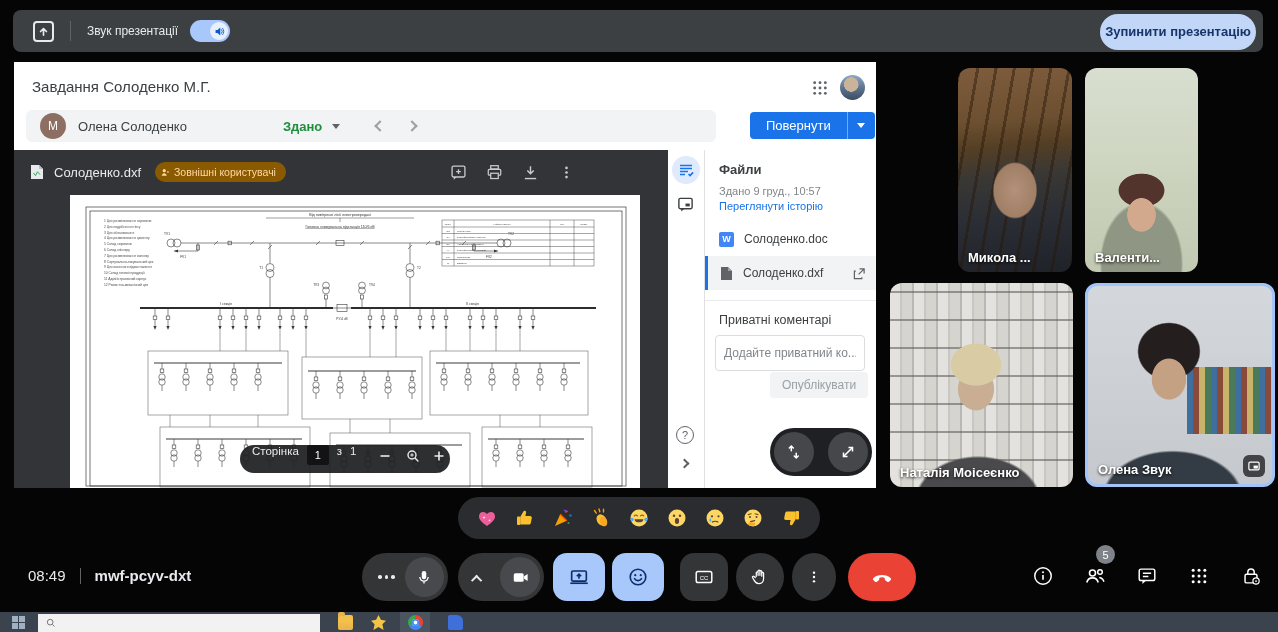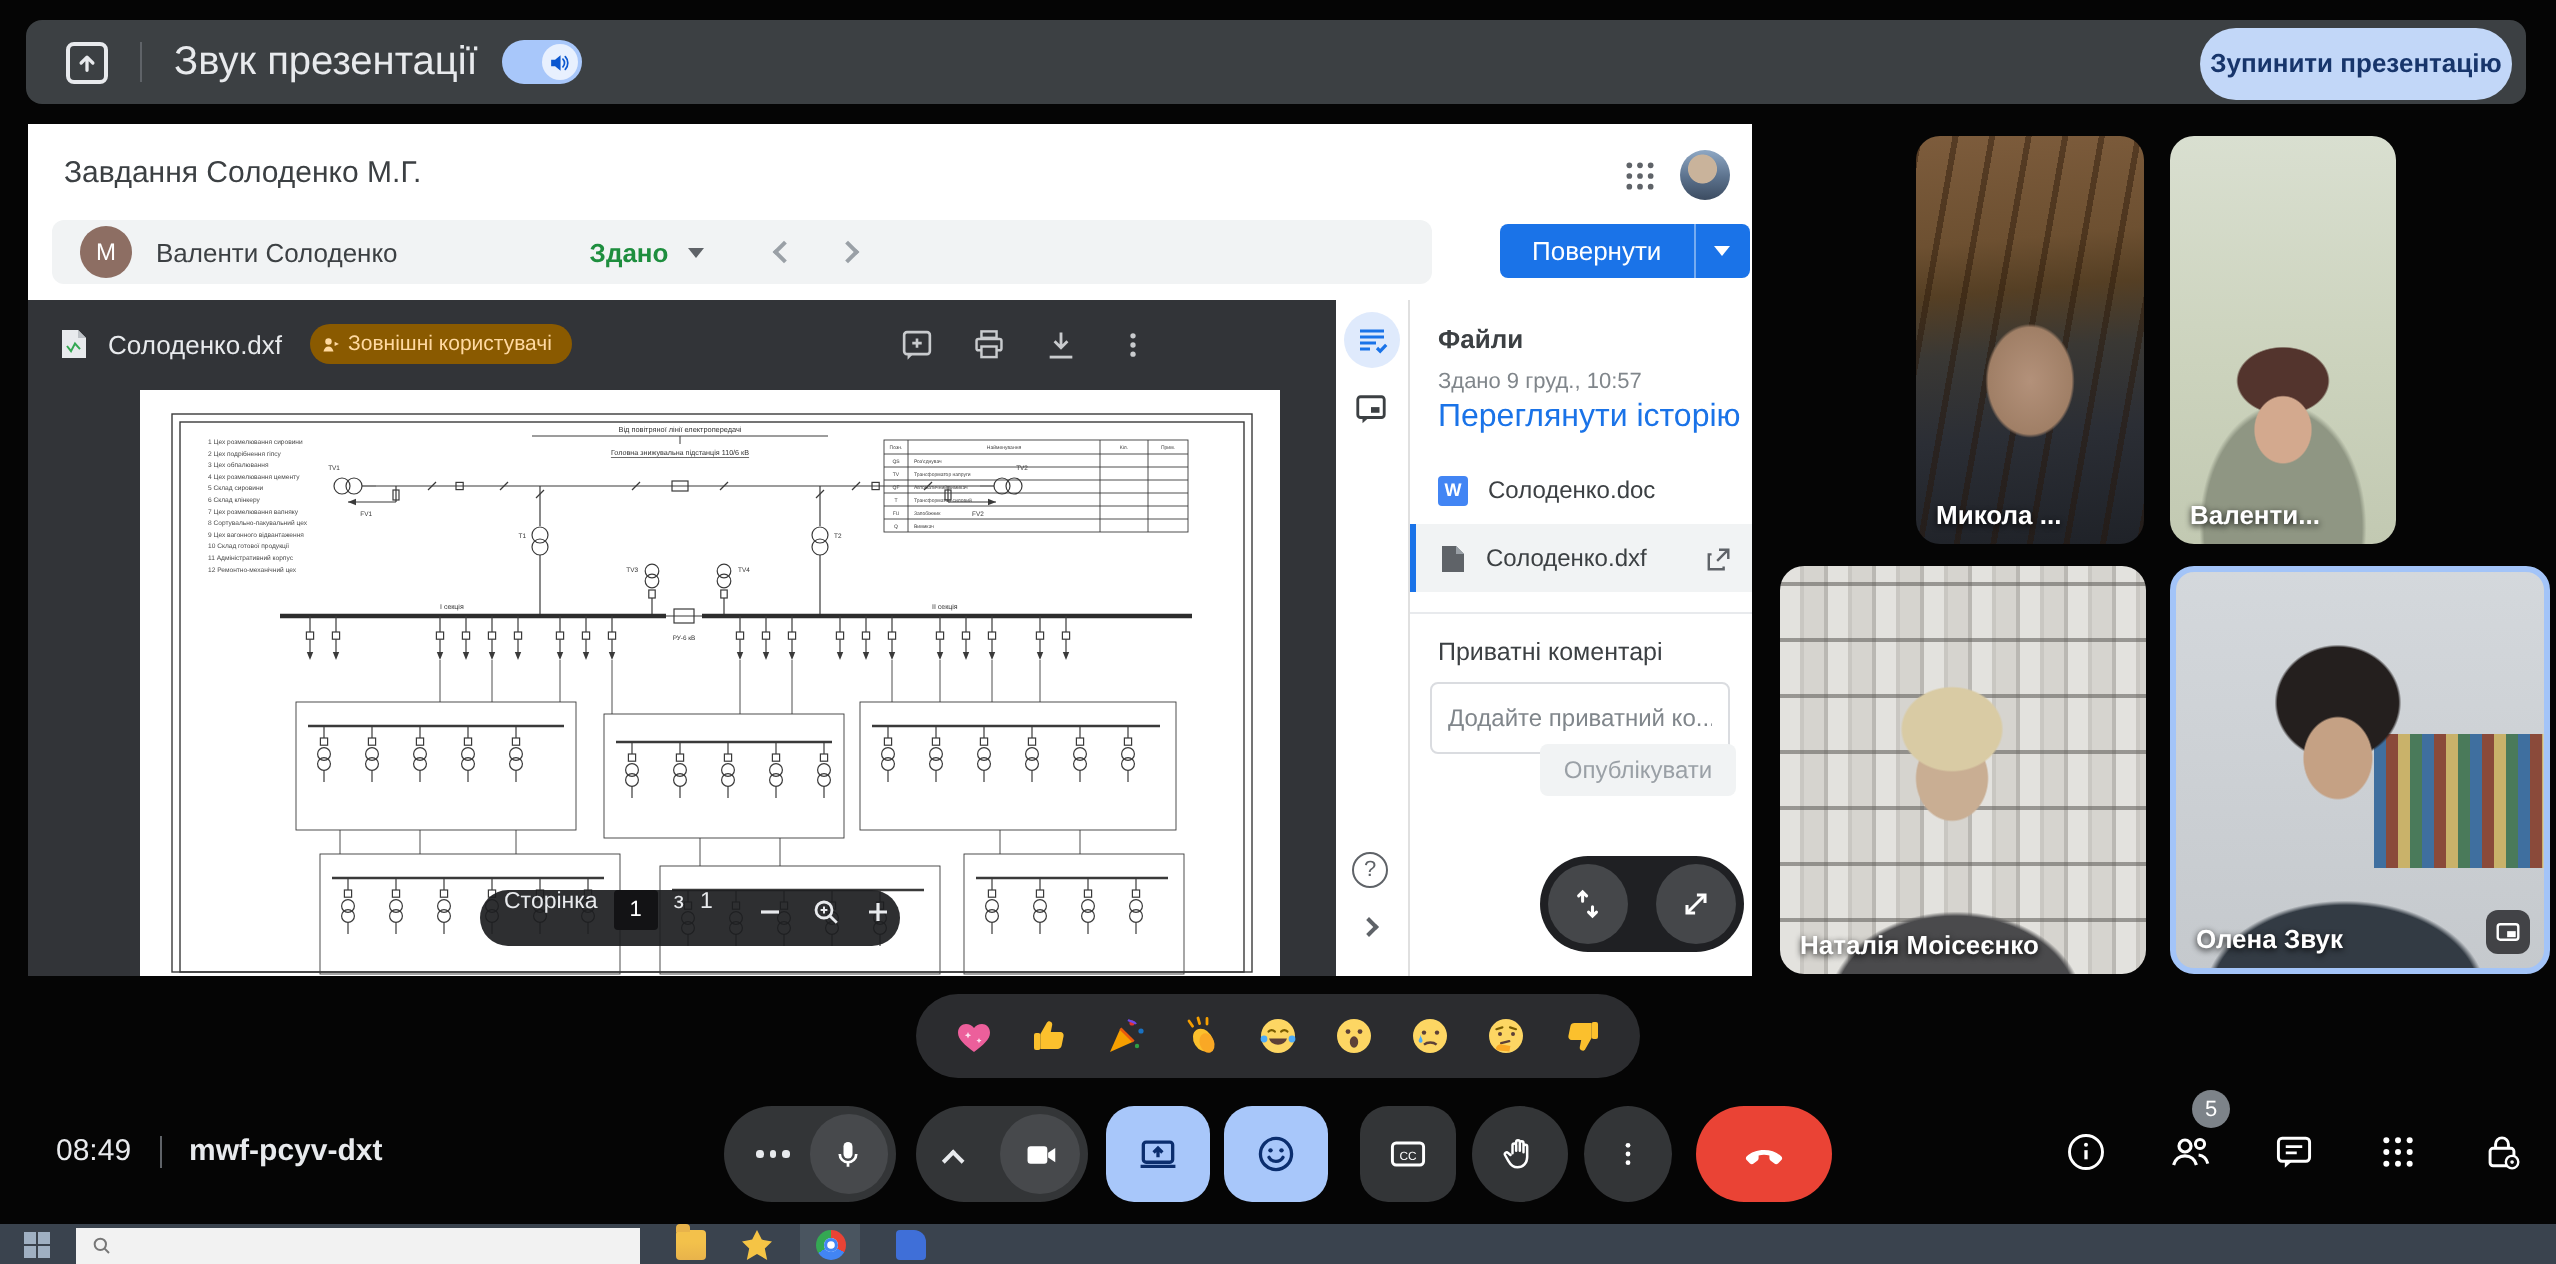--- a/index.html
+++ b/index.html
@@ -6,21 +6,21 @@
   html,body { background:#000; }
   body { font-family:"Liberation Sans","DejaVu Sans",sans-serif; }
   .stage { position:relative; width:1278px; height:632px; background:#050505; overflow:hidden; }
   .abs { position:absolute; }
 
   
   .topbar { left:13px; top:10px; width:1250px; height:42px; background:#3c4043; border-radius:8px; display:flex; align-items:center; }
   .present-chip { width:21px; height:21px; border:2px solid #e8eaed; border-radius:4px; margin-left:20px; display:flex; align-items:center; justify-content:center; }
   .presenter-name { color:#e8eaed; font-size:14px; margin-left:14px; }
   .tb-divider { width:1px; height:20px; background:#5f6368; margin:0 16px; }
-  .sound-label { color:#e8eaed; font-size:20px;text-align:center; }
+  .sound-label { color:#e8eaed; font-size:12px;text-align:center; }
   .toggle { width:40px; height:22px; background:#a8c7fa; border-radius:11px; margin-left:12px; position:relative; }
   .toggle-knob { position:absolute; right:2px; top:2px; width:18px; height:18px; border-radius:50%; background:#e8f0fe; display:flex; align-items:center; justify-content:center; }
   .stop-btn { left:1100px; top:14px; width:156px; height:36px; background:#c2d7f8; color:#17356b; border:none; border-radius:18px; font-size:13px; font-weight:700; line-height:1.1; text-align:center; font-family:inherit; cursor:pointer; }
 
   
   .classroom { left:14px; top:62px; width:862px; height:426px; background:#fff; border-radius:0; overflow:hidden; }
   .cr-title { position:absolute; left:18px; top:16px; font-size:15px; color:#3c4043; }
   .apps-grid { position:absolute; left:798px; top:18px; }
   .cr-avatar { position:absolute; left:826px; top:13px; width:25px; height:25px; border-radius:50%; background:radial-gradient(circle at 45% 38%, #c9b39b 0 34%, transparent 36%), linear-gradient(180deg,#8fa8c4 0%,#5b718c 55%,#3c4c61 100%); }
   .band { position:absolute; left:12px; top:48px; width:690px; height:32px; background:#f1f3f4; border-radius:6px; display:flex; align-items:center; }
@@ -52,21 +52,21 @@
   .strip { position:absolute; left:654px; top:88px; width:36px; height:338px; background:#fff; }
   .grade-circle { position:absolute; left:4px; top:6px; width:28px; height:28px; border-radius:50%; background:#dfeafc; display:flex; align-items:center; justify-content:center; cursor:pointer; }
   .strip-comment { position:absolute; left:9px; top:46px; cursor:pointer; }
   .strip-help { position:absolute; left:8px; top:276px; width:18px; height:18px; border:1.5px solid #5f6368; border-radius:50%; color:#5f6368; font-size:11px; display:flex; align-items:center; justify-content:center; cursor:pointer; }
   .strip-chev { position:absolute; left:13px; top:310px; width:7px; height:7px; border-right:2px solid #5f6368; border-bottom:2px solid #5f6368; transform:rotate(-45deg); cursor:pointer; }
 
   
   .cr-sidebar { position:absolute; left:690px; top:88px; width:172px; height:338px; background:#fff; border-left:1px solid #e0e0e0; }
   .sb-h { font-size:13px; color:#3c4043; font-weight:700; margin:12px 0 0 14px; }
   .sb-sub { font-size:11px; color:#80868b; margin:8px 0 0 14px; }
-  .sb-link { font-size:16px; color:#1a73e8; margin:3px 0 0 14px; cursor:pointer; }
+  .sb-link { font-size:11px; color:#1a73e8; margin:3px 0 0 14px; cursor:pointer; }
   .file-row { position:relative; display:flex; align-items:center; height:34px; cursor:pointer; }
   .file-row.sel { background:#f1f3f4; }
   .file-row.sel::before { content:""; position:absolute; left:0; top:0; width:3px; height:100%; background:#1a73e8; }
   .w-icon { width:15px; height:15px; background:#4285f4; border-radius:2px; color:#fff; font-size:9px; font-weight:700; display:flex; align-items:center; justify-content:center; margin-left:14px; }
   .file-label { font-size:12px; color:#3c4043; margin-left:10px; }
   .sb-divider { height:1px; background:#e8eaed; margin-top:10px; }
   .comment-input { display:block; width:150px; height:36px; margin:8px 0 0 10px; border:1px solid #dadce0; border-radius:4px; font-size:12px; padding:0 8px; color:#3c4043; font-family:inherit; }
   .comment-input::placeholder { color:#80868b; }
   .publish-btn { position:absolute; right:8px; top:222px; width:98px; height:26px; background:#f1f3f4; border:none; border-radius:4px; color:#9aa0a6; font-size:12px; font-family:inherit; }
 
@@ -182,21 +182,21 @@
             <circle cx="3" cy="15" r="1.6"></circle>
             <circle cx="9" cy="15" r="1.6"></circle>
             <circle cx="15" cy="15" r="1.6"></circle>
           </g>
         </svg>
     </span>
     <span class="cr-avatar"></span>
 
     <div class="band">
       <span class="st-avatar">М</span>
-      <span class="st-name">Валенти Солоденко</span>
+      <span class="st-name">Олена Солоденко</span>
       <span class="st-status">Здано</span>
       <span class="caret-down"></span>
       <span class="chev chev-left"></span>
       <span class="chev chev-right"></span>
     </div>
     <div class="return-group">
       <button class="return-btn">Повернути</button>
       <span class="return-dd">
           <span class="caret-down"></span>
         </span>

